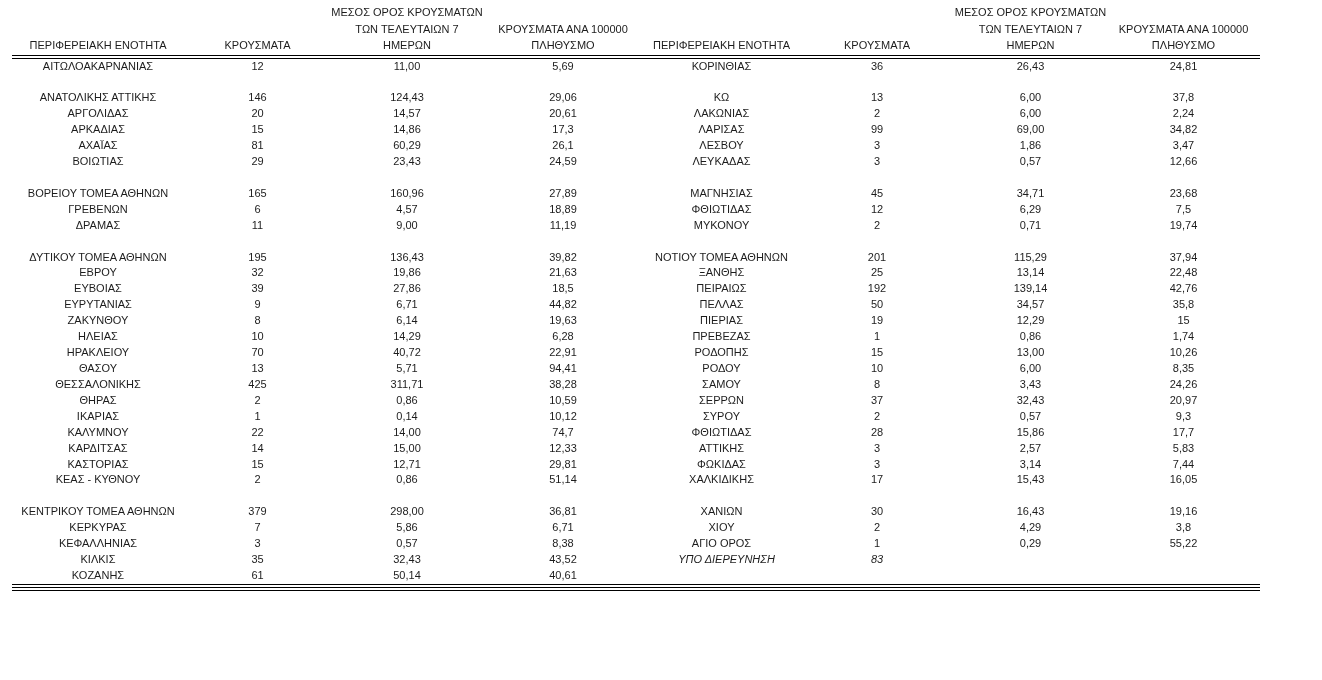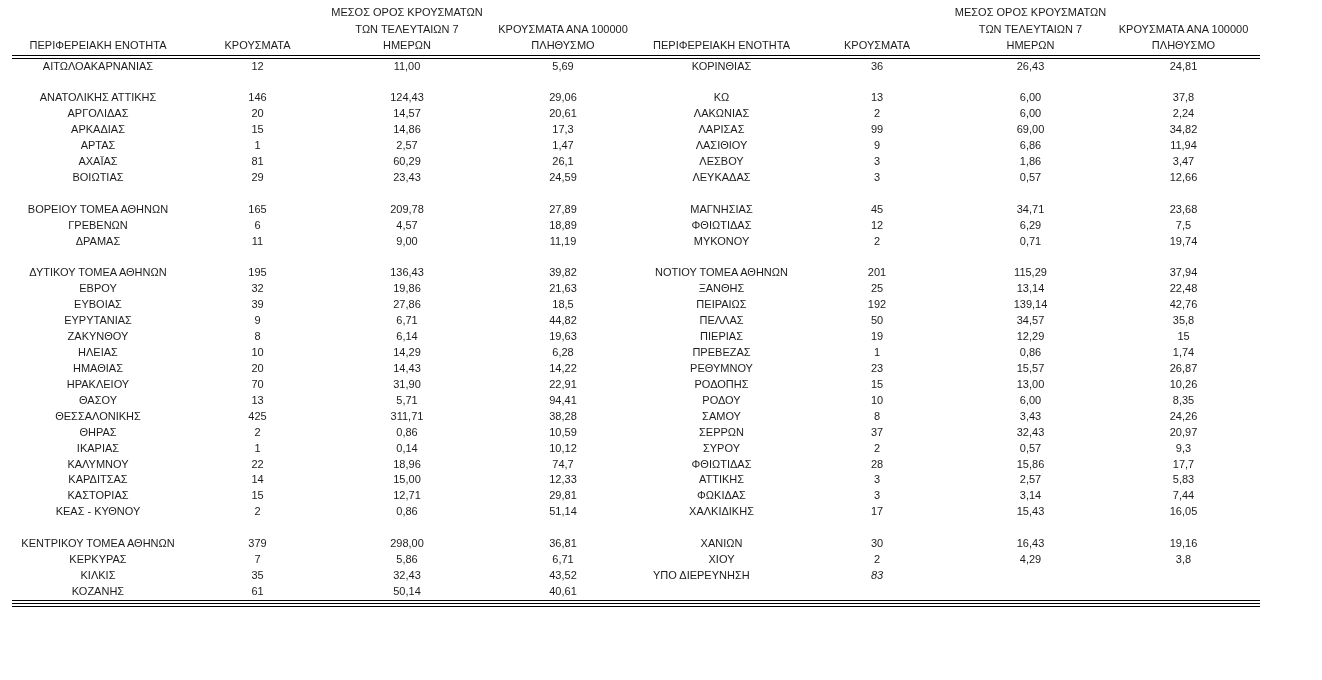--- a/index.html
+++ b/index.html
@@ -26,21 +26,21 @@
     vertical-align: bottom;
     padding: 0 0 1px 0;
     border-bottom: 4px double #000;
   }
   .hl { line-height: 16.5px; white-space: nowrap; }
   td {
     height: 15.92px; line-height: 15.92px;
     padding: 0; text-align: center; white-space: nowrap;
   }
   tr.last-row td { border-bottom: 1px solid #000; }
-  td.em { text-align: left; padding-left: 10px; }
+  td.em { font-style: italic; text-align: center; padding-left: 10px; }
   td.em-num { font-style: italic; }
 </style>
 </head>
 <body>
 
 <div class="table-outer">
   <table>
     <colgroup>
       <col style="width:172px">
         <col style="width:147px">
@@ -134,30 +134,20 @@
     <td>ΑΡΚΑΔΙΑΣ</td>
     <td>15</td>
     <td>14,86</td>
     <td>17,3</td>
     <td>ΛΑΡΙΣΑΣ</td>
     <td>99</td>
     <td>69,00</td>
     <td>34,82</td>
   </tr>
 
-  <tr>
-    <td>ΑΡΤΑΣ</td>
-    <td>1</td>
-    <td>2,57</td>
-    <td>1,47</td>
-    <td>ΛΑΣΙΘΙΟΥ</td>
-    <td>9</td>
-    <td>6,86</td>
-    <td>11,94</td>
-  </tr>
 
   <tr>
     <td>ΑΧΑΪΑΣ</td>
     <td>81</td>
     <td>60,29</td>
     <td>26,1</td>
     <td>ΛΕΣΒΟΥ</td>
     <td>3</td>
     <td>1,86</td>
     <td>3,47</td>
@@ -181,21 +171,21 @@
     <td></td>
     <td></td>
     <td></td>
     <td></td>
     <td></td>
   </tr>
 
   <tr>
     <td>ΒΟΡΕΙΟΥ ΤΟΜΕΑ ΑΘΗΝΩΝ</td>
     <td>165</td>
-    <td>209,78</td>
+    <td>160,96</td>
     <td>27,89</td>
     <td>ΜΑΓΝΗΣΙΑΣ</td>
     <td>45</td>
     <td>34,71</td>
     <td>23,68</td>
   </tr>
 
   <tr>
     <td>ΓΡΕΒΕΝΩΝ</td>
     <td>6</td>
@@ -289,35 +279,25 @@
     <td>ΗΛΕΙΑΣ</td>
     <td>10</td>
     <td>14,29</td>
     <td>6,28</td>
     <td>ΠΡΕΒΕΖΑΣ</td>
     <td>1</td>
     <td>0,86</td>
     <td>1,74</td>
   </tr>
 
-  <tr>
-    <td>ΗΜΑΘΙΑΣ</td>
-    <td>20</td>
-    <td>14,43</td>
-    <td>14,22</td>
-    <td>ΡΕΘΥΜΝΟΥ</td>
-    <td>23</td>
-    <td>15,57</td>
-    <td>26,87</td>
-  </tr>
 
   <tr>
     <td>ΗΡΑΚΛΕΙΟΥ</td>
     <td>70</td>
-    <td>31,90</td>
+    <td>40,72</td>
     <td>22,91</td>
     <td>ΡΟΔΟΠΗΣ</td>
     <td>15</td>
     <td>13,00</td>
     <td>10,26</td>
   </tr>
 
   <tr>
     <td>ΘΑΣΟΥ</td>
     <td>13</td>
@@ -360,21 +340,21 @@
     <td>2</td>
     <td>0,57</td>
     <td>9,3</td>
   </tr>
 
 
 
   <tr>
     <td>ΚΑΛΥΜΝΟΥ</td>
     <td>22</td>
-    <td>18,96</td>
+    <td>14,00</td>
     <td>74,7</td>
     <td>ΦΘΙΩΤΙΔΑΣ</td>
     <td>28</td>
     <td>15,86</td>
     <td>17,7</td>
   </tr>
 
   <tr>
     <td>ΚΑΡΔΙΤΣΑΣ</td>
     <td>14</td>
@@ -434,20 +414,30 @@
     <td>ΚΕΡΚΥΡΑΣ</td>
     <td>7</td>
     <td>5,86</td>
     <td>6,71</td>
     <td>ΧΙΟΥ</td>
     <td>2</td>
     <td>4,29</td>
     <td>3,8</td>
   </tr>
 
+  <tr>
+    <td>ΚΕΦΑΛΛΗΝΙΑΣ</td>
+    <td>3</td>
+    <td>0,57</td>
+    <td>8,38</td>
+    <td>ΑΓΙΟ ΟΡΟΣ</td>
+    <td>1</td>
+    <td>0,29</td>
+    <td>55,22</td>
+  </tr>
 
   <tr>
     <td>ΚΙΛΚΙΣ</td>
     <td>35</td>
     <td>32,43</td>
     <td>43,52</td>
     <td class="em">ΥΠΟ ΔΙΕΡΕΥΝΗΣΗ</td>
     <td class="em-num">83</td>
     <td class="em-num"></td>
     <td class="em-num"></td>

